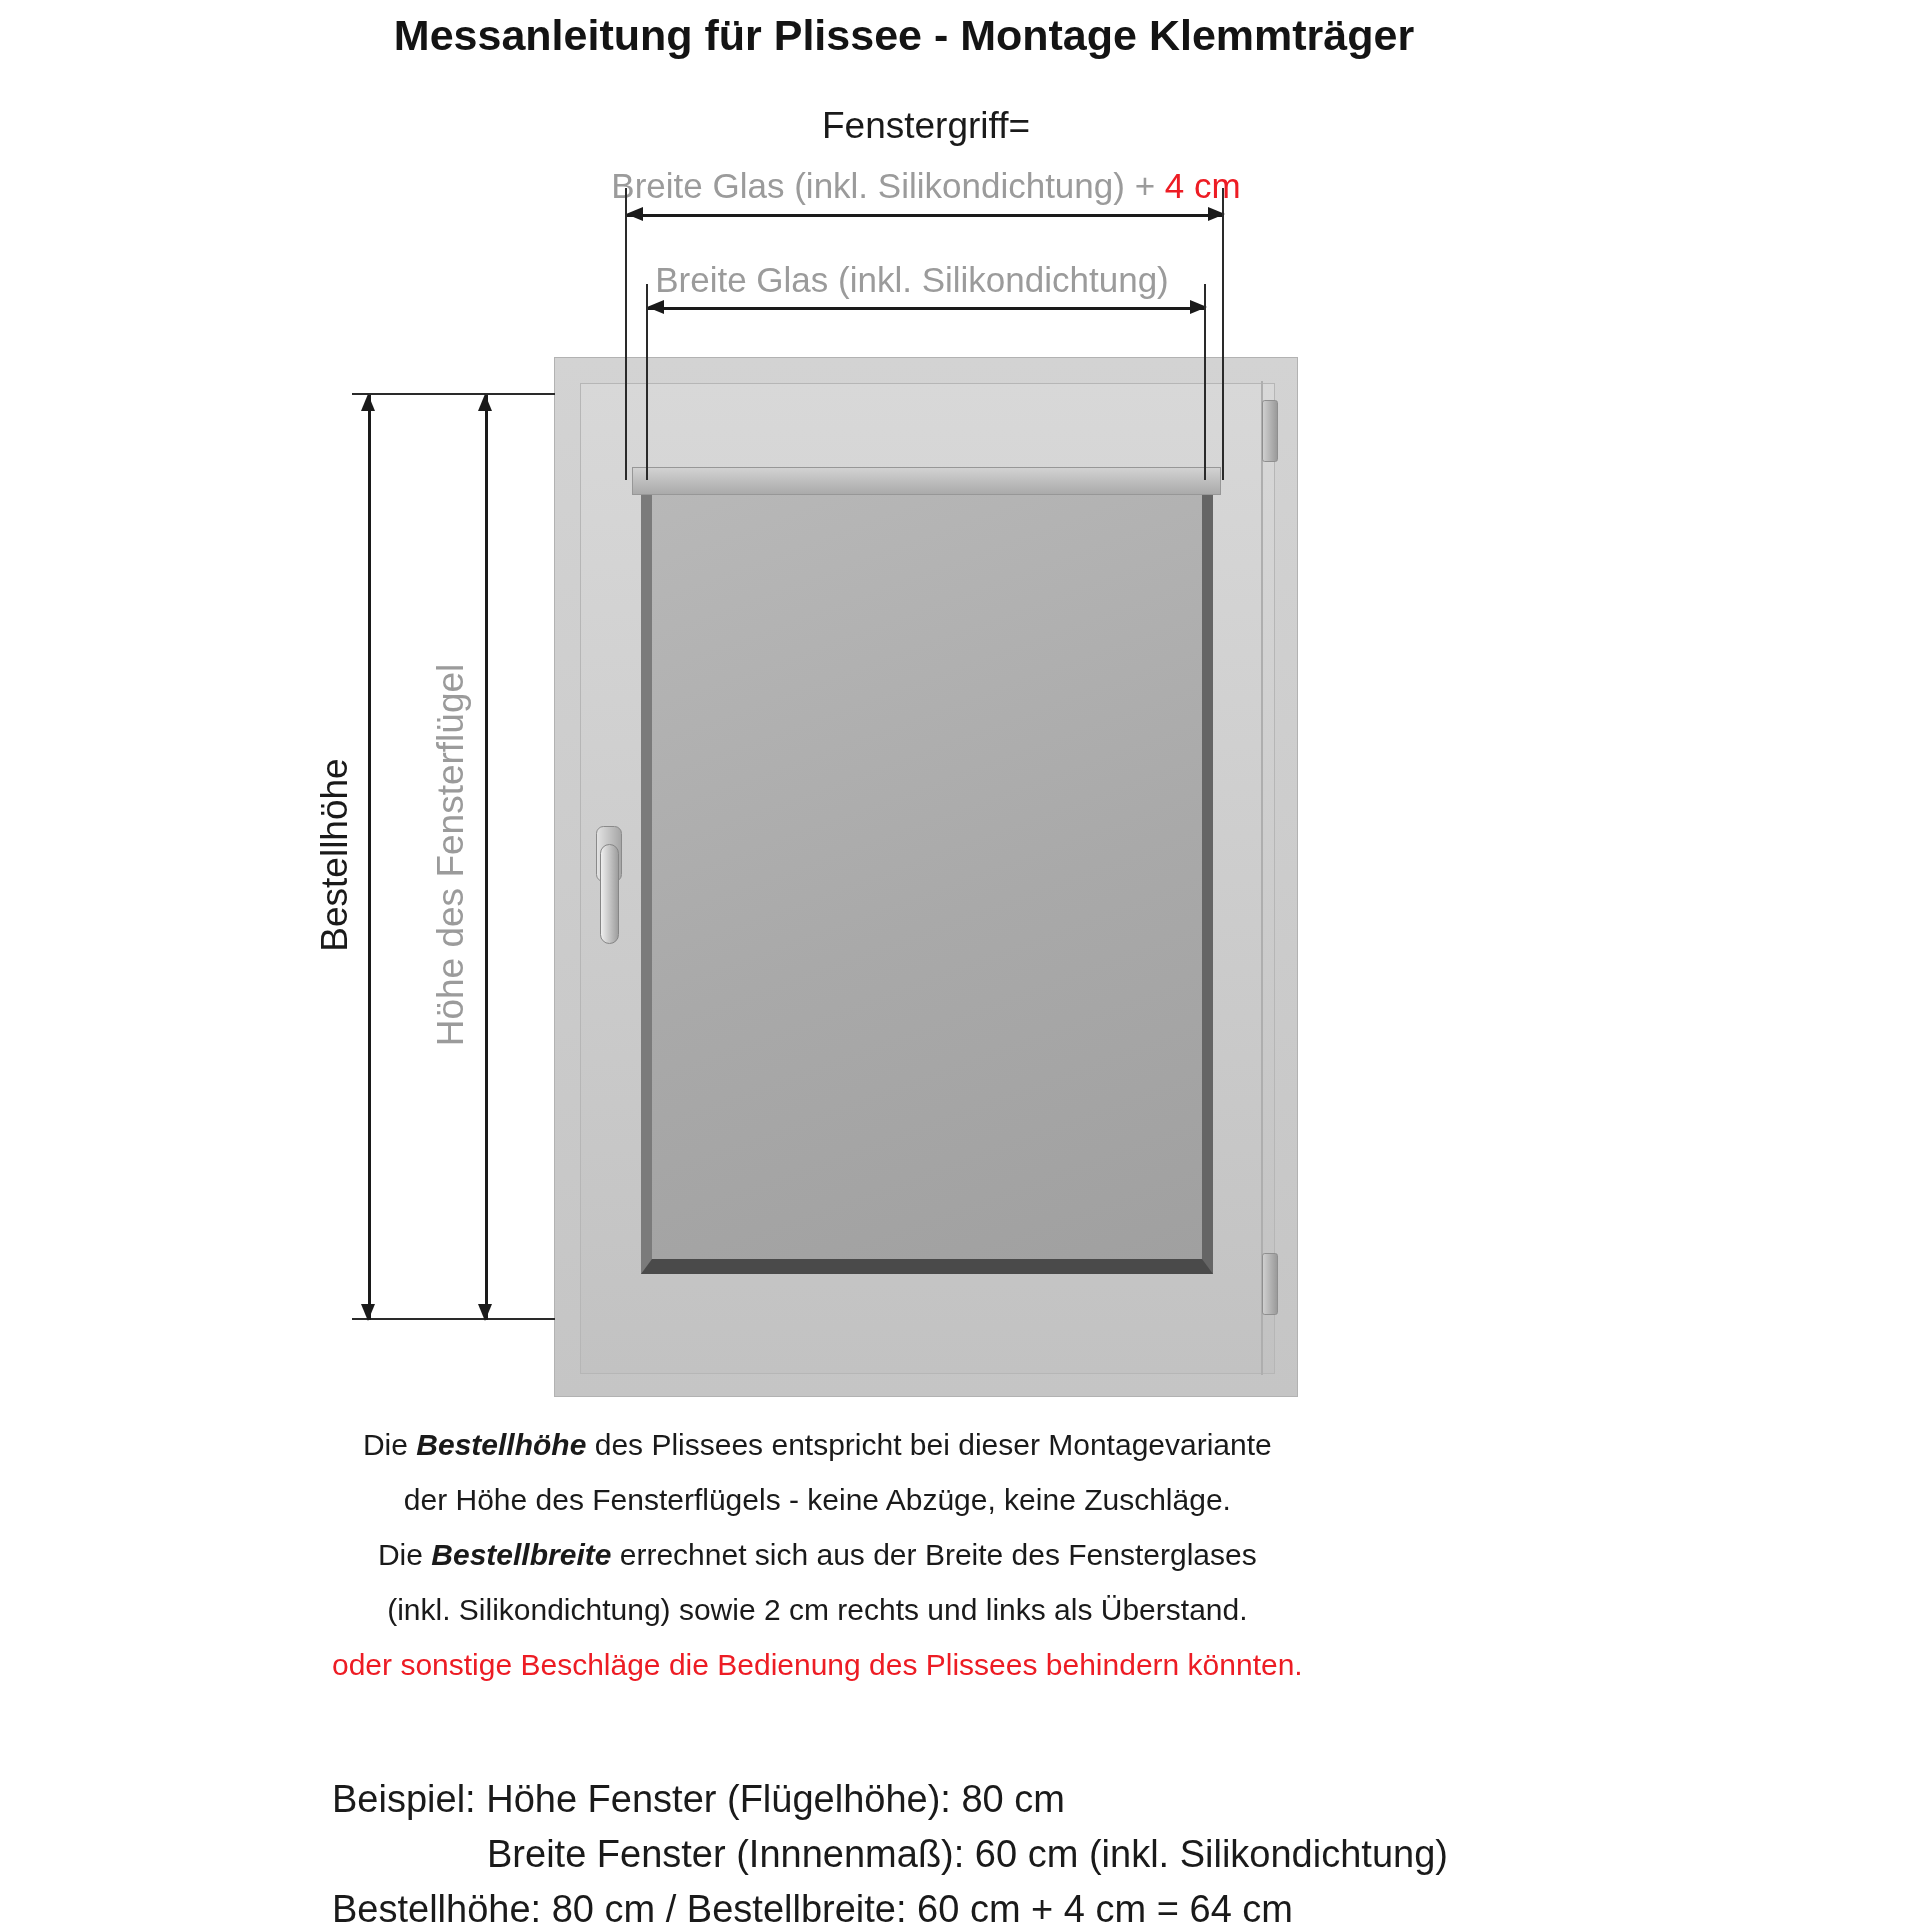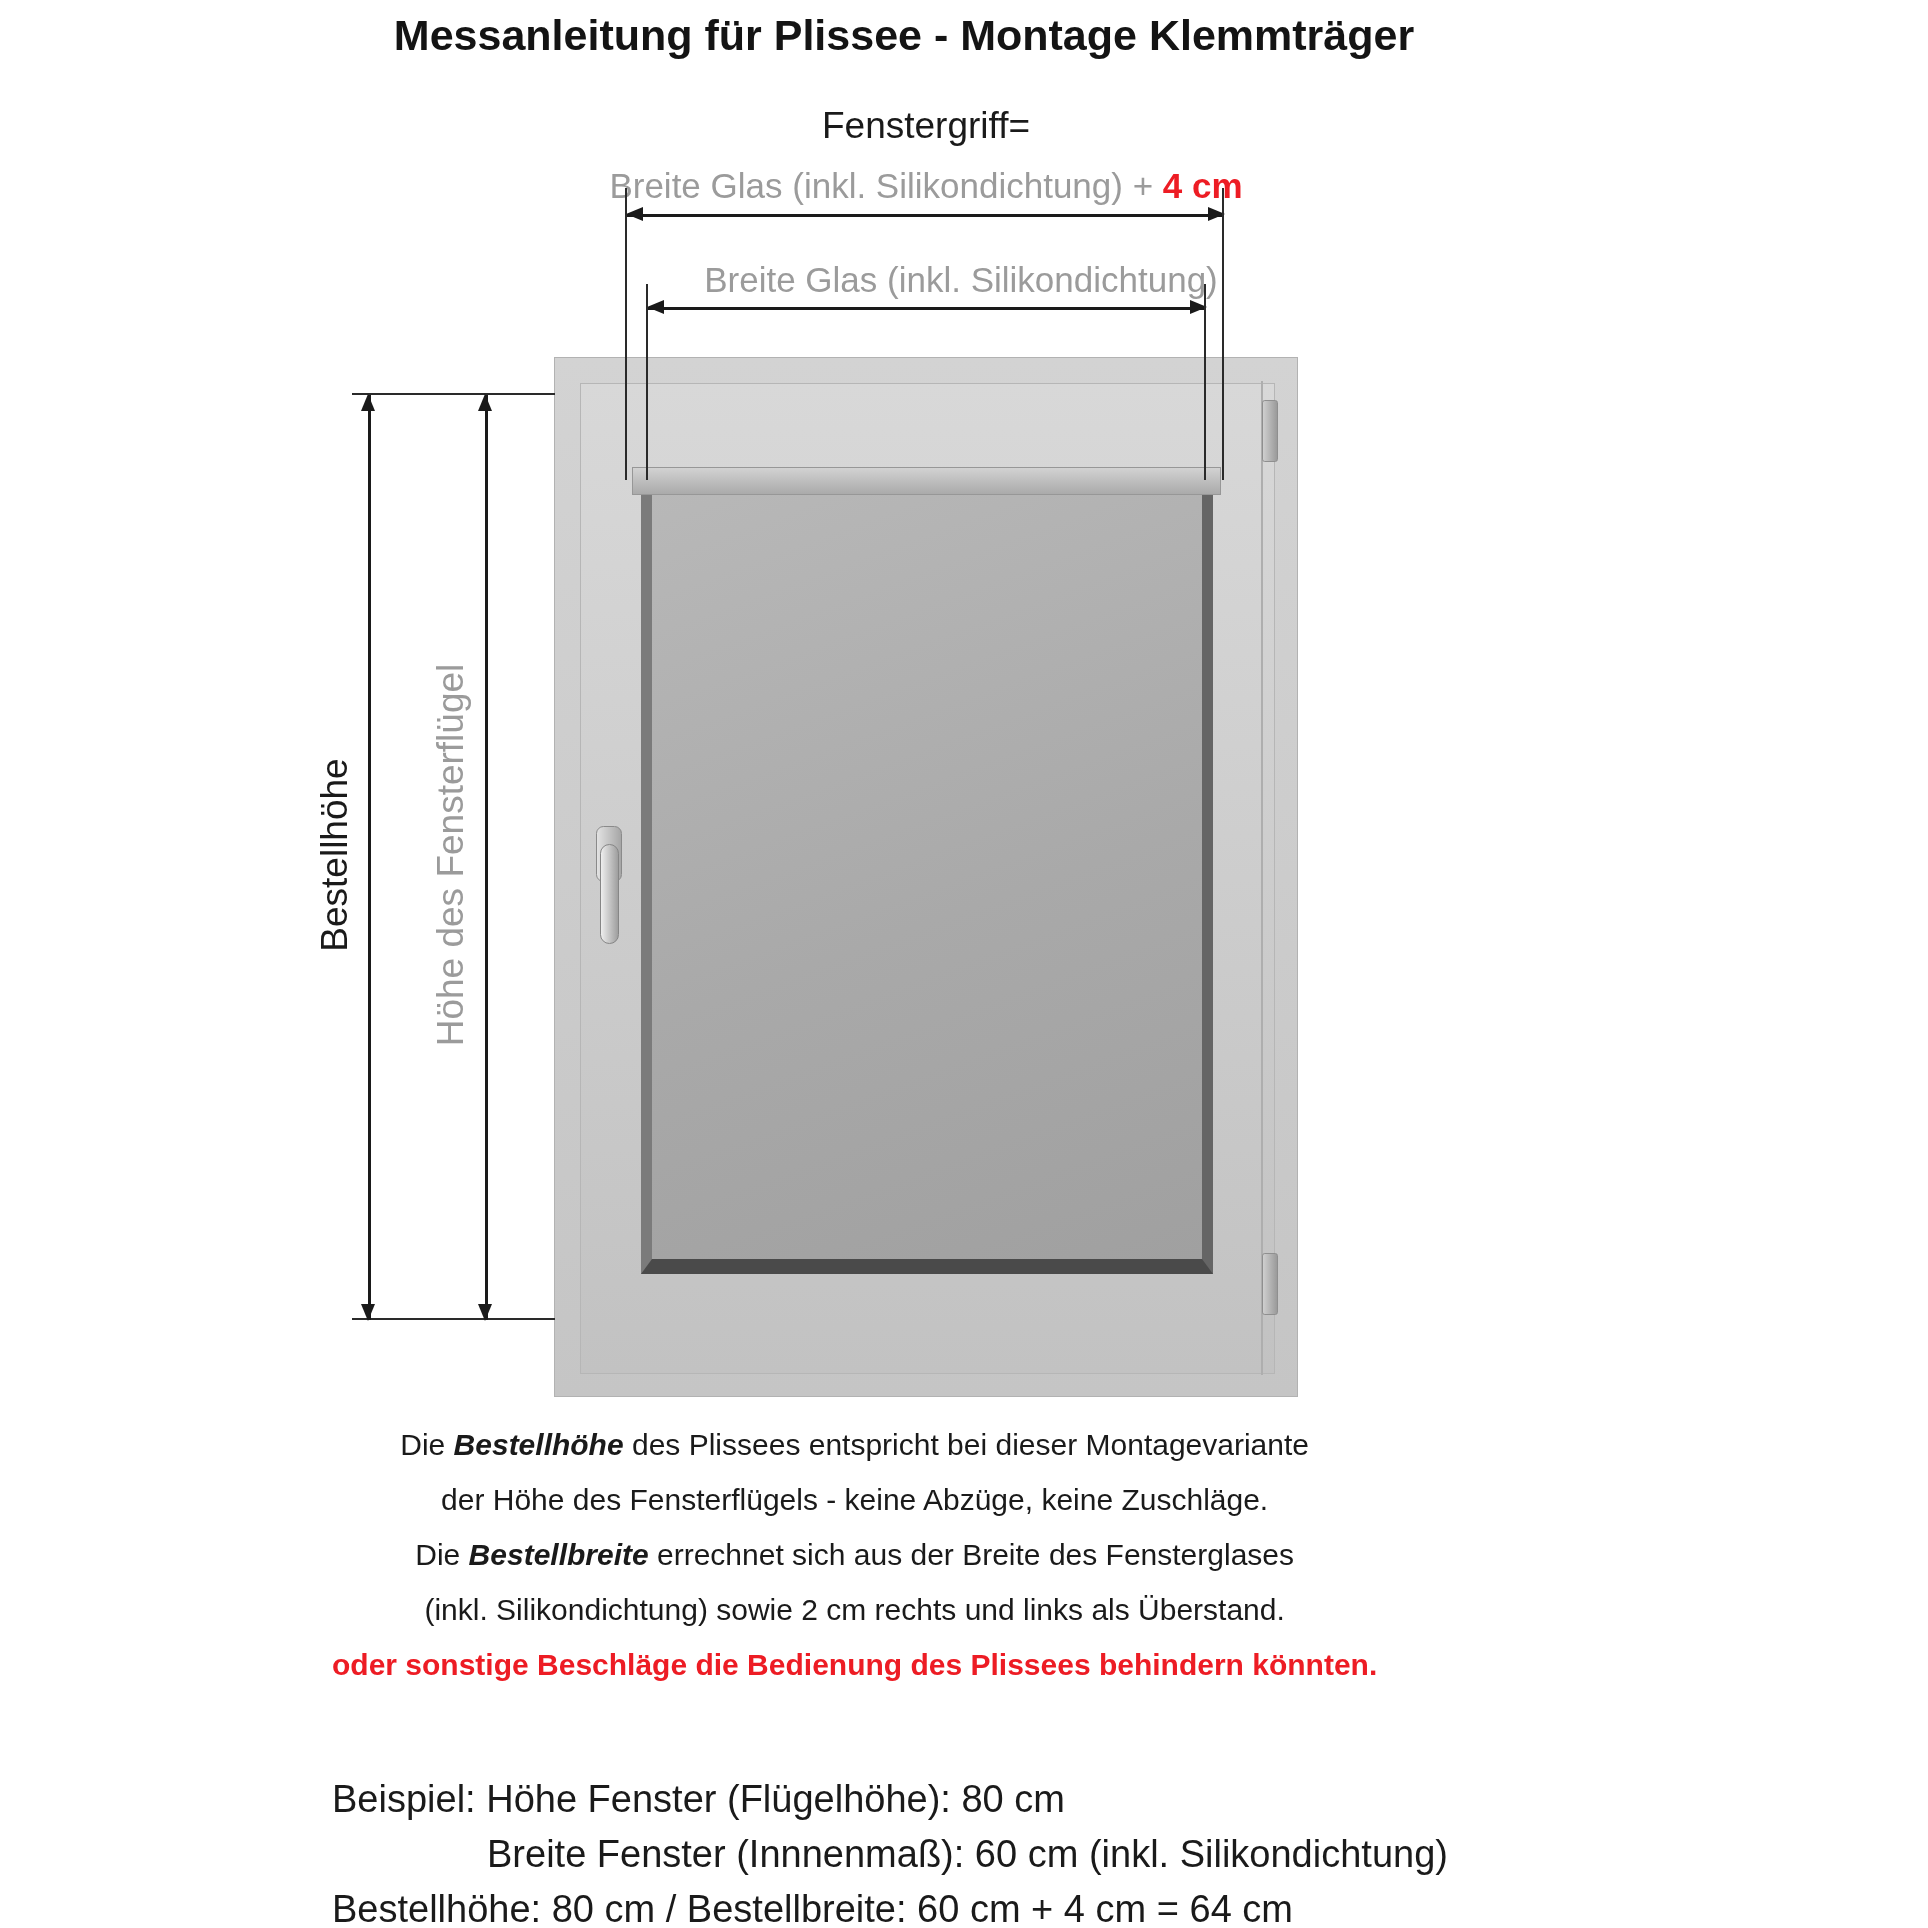--- a/index.html
+++ b/index.html
@@ -10,25 +10,25 @@
   }
   .stage { position:absolute; inset:0; }
 
   
   .title {
     position:absolute; left:0; top:11.3px; width:1808px;
     text-align:center; font-size:43px; font-weight:600; color:#141414;
   }
   .center-label { position:absolute; transform:translateX(-50%); white-space:nowrap; }
   .gray { color:#9b9b9b; }
-  .red  { color:#ed1c24;font-weight:bold; }
+  .red  { color:#ed1c24; }
   .em   { font-weight:700; font-style:italic; }
   #lbl-order-width   { left:926px; top:105px; font-size:37px; color:#1a1a1a; }
   #lbl-glass-width-plus { left:926px; top:166px; font-size:35px; }
-  #lbl-glass-width   { left:961px; top:260px; font-size:35px; }
+  #lbl-glass-width   { left:912px; top:260px; font-size:35px; }
 
   .rot-label {
     position:absolute; white-space:nowrap; font-size:37px;
     transform:translate(-50%,-50%) rotate(-90deg);
   }
   #lbl-order-height { left:335px; top:855px; color:#1a1a1a; }
   #lbl-sash-height  { left:451px; top:855px; }
 
   
   .h-arrow { position:absolute; height:2.8px; background:#1a1a1a; z-index:6; }

